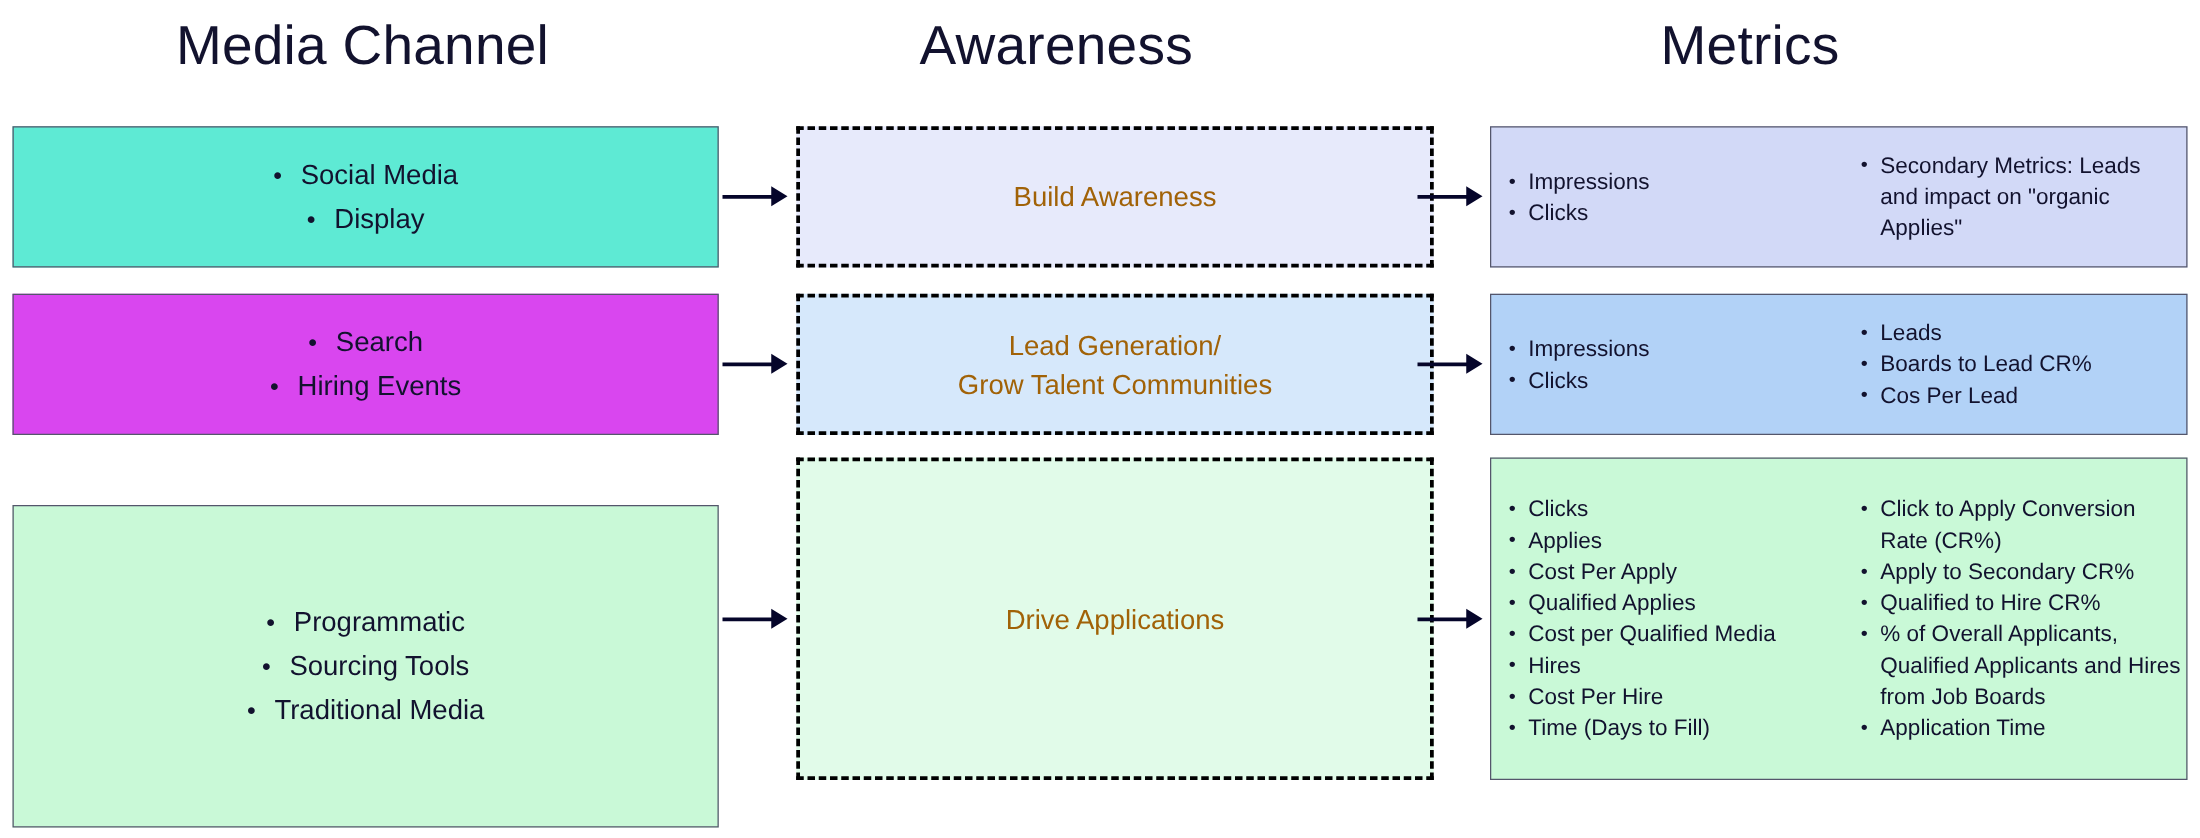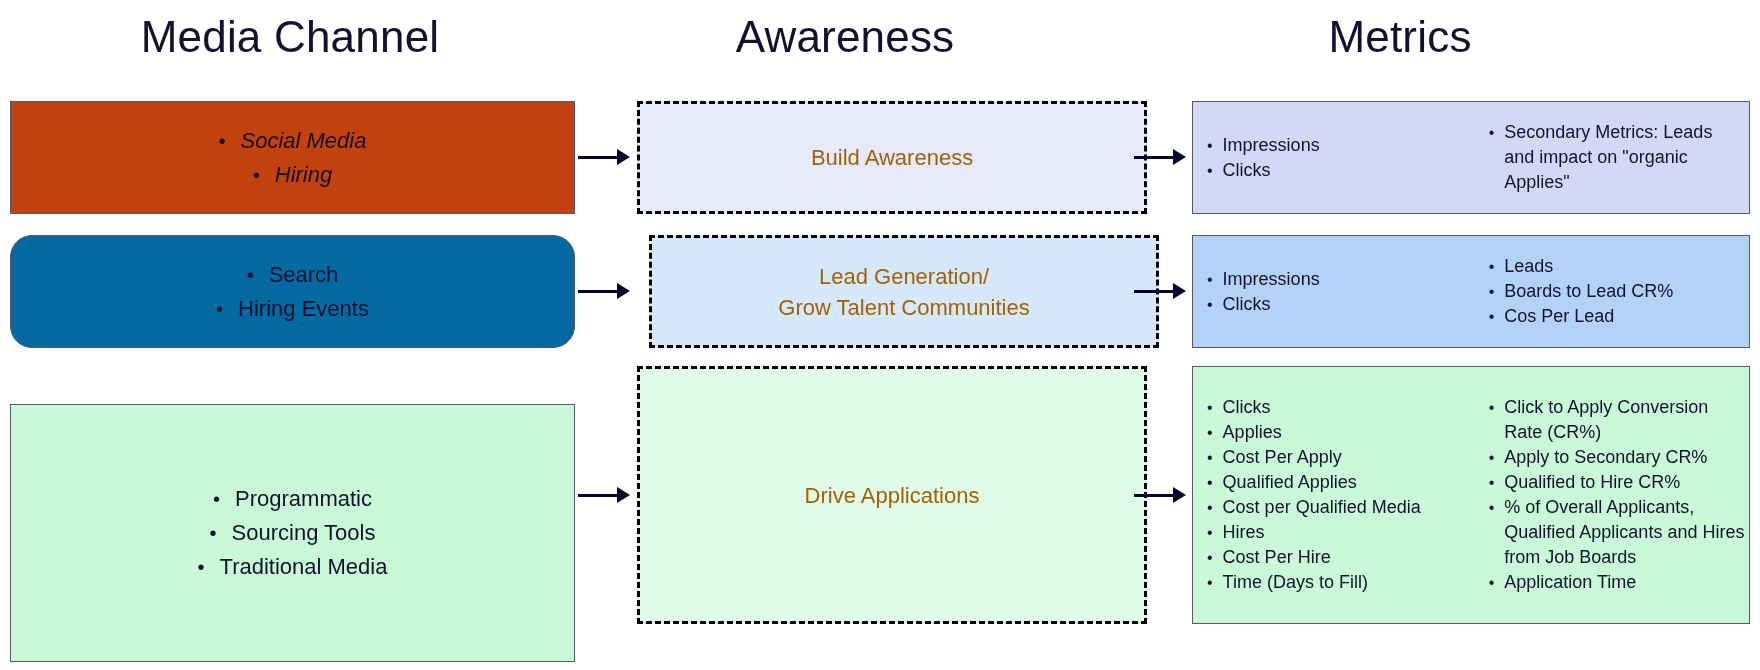--- a/index.html
+++ b/index.html
@@ -41,25 +41,25 @@
   .col-channel{left:10px;width:565px;}
   .col-objective{left:637px;width:510px;}
   .col-metrics{left:1192px;width:558px;}
 
   
   .row1{top:101px;height:113px;}
   .row2{top:235px;height:113px;}
   .row3{top:366px;height:258px;}
 
   
-  .fill-ch1{background:#c2410c;font-style:italic;}
-  .fill-ch2{background:#0369a1;border-radius:22px;}
+  .fill-ch1{background:#5eead4;}
+  .fill-ch2{background:#d946ef;}
   .fill-ch3{background:#c9f9d7;margin-top:38px;}
   .fill-ob1{background:#e7eafb;}
-  .fill-ob2{background:#d6e8fb;margin-left:12px;}
+  .fill-ob2{background:#d6e8fb;}
   .fill-ob3{background:#e1fbe9;}
   .fill-me1{background:#d2d9f7;}
   .fill-me2{background:#b2d2f7;}
   .fill-me3{background:#c9f9d7;}
 
   
   .channel-list{
     list-style:none;
     margin:0;padding:0;
     font-size:22px;
@@ -157,21 +157,21 @@
 
 <div class="canvas">
 
   <div class="heading" id="head-media">Media Channel</div>
   <div class="heading" id="head-objective">Awareness</div>
   <div class="heading" id="head-metrics">Metrics</div>
 
   <div class="box col-channel row1 fill-ch1">
     <ul class="channel-list">
       <li><span class="bullet">•</span><span>Social Media</span></li>
-      <li><span class="bullet">•</span><span>Hiring</span></li>
+      <li><span class="bullet">•</span><span>Display</span></li>
     </ul>
   </div>
 
   <div class="arrow" id="arrow-1a">
     <div class="shaft"></div>
       <div class="head"></div>
   </div>
 
   <div class="box dashed col-objective row1 fill-ob1">
     <div class="objective-text">Build Awareness</div>

